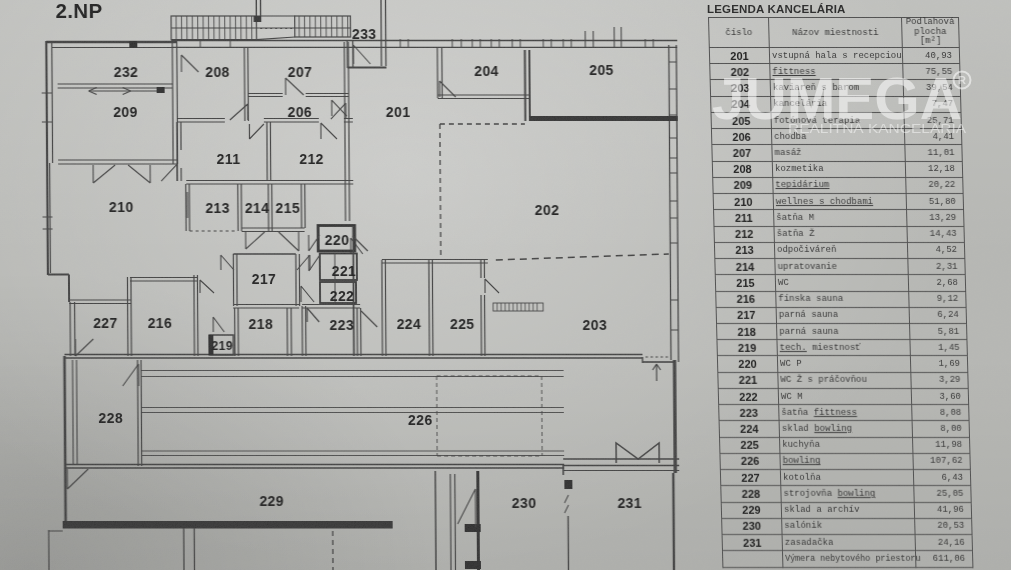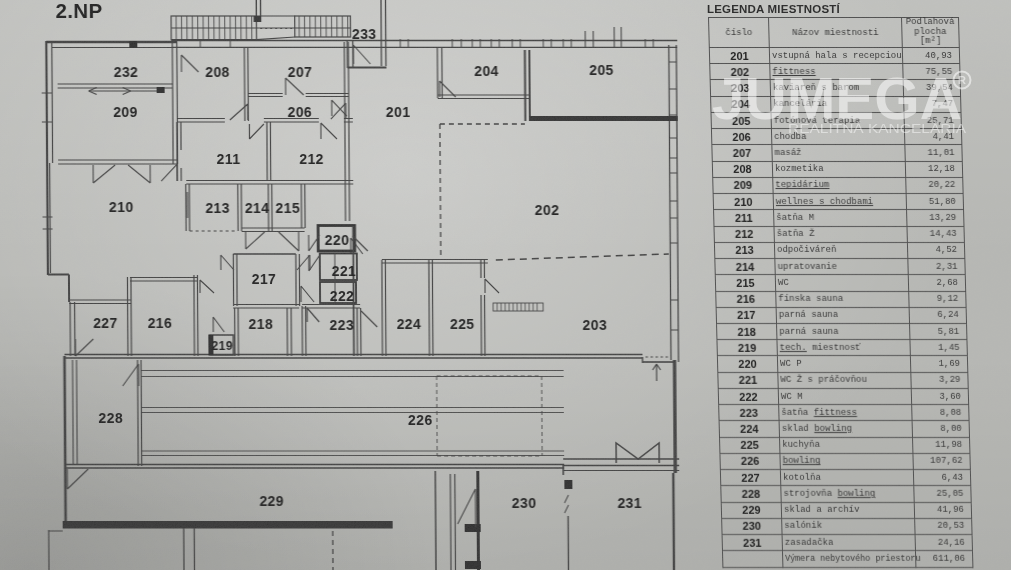--- a/index.html
+++ b/index.html
@@ -211,21 +211,21 @@
   <text x="406.7" y="329">224</text>
   <text x="460" y="329">225</text>
   <text x="592.6" y="330">203</text>
   <text x="107.9" y="423">228</text>
   <text x="417.4" y="425">226</text>
   <text x="268.2" y="506">229</text>
   <text x="520.6" y="508">230</text>
   <text x="626.2" y="508">231</text>
  </g>
  </svg>
- <div id="title">LEGENDA MIESTNOSTÍ</div>
+ <div id="title">LEGENDA KANCELÁRIA</div>
  <div id="tablewrap">
  <table>
   <colgroup>
           <col style="width:60px">
           <col style="width:133px">
           <col style="width:57px">
         </colgroup>
   <tbody>
           <tr style="height:30px">
             <td style="text-align:center">číslo</td>

